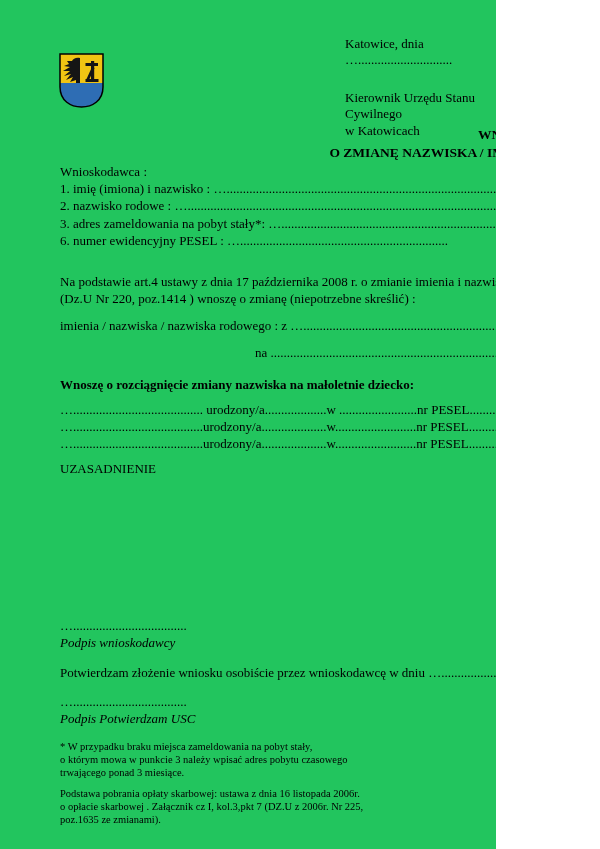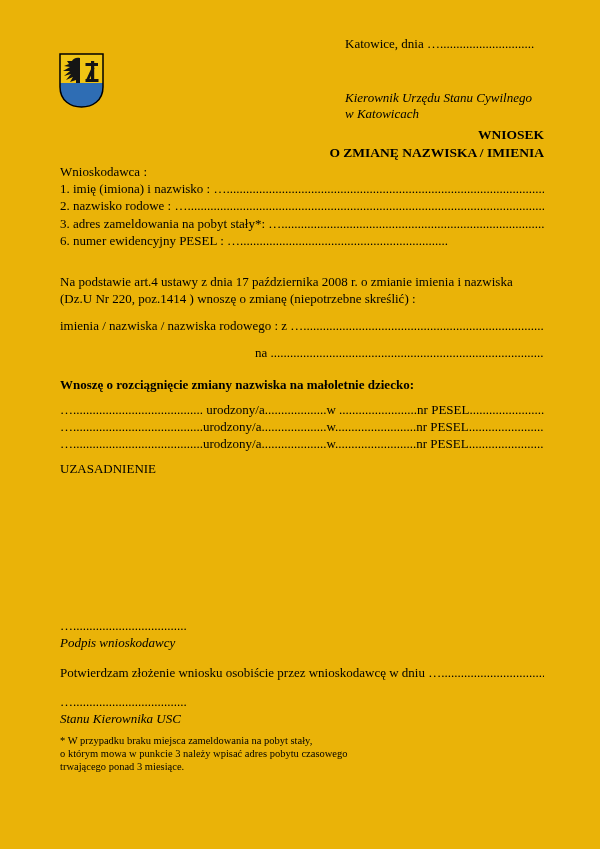--- a/index.html
+++ b/index.html
@@ -5,43 +5,43 @@
 <style>
   * { margin: 0; padding: 0; box-sizing: border-box; }
   html, body { background: #ffffff; }
   body {
     width: 600px; height: 849px;
     font-family: "Liberation Serif", serif;
     color: #000;
   }
   .page {
     position: relative;
-    width: 600px; height: 849px;
-    background: #eab308;
+    width: 496px; height: 849px;
+    background: #22c55e;
     overflow: hidden;
   }
   .hdr-date { position: absolute; left: 345px; top: 36px; font-size: 13px; }
   .crest { position: absolute; left: 58px; top: 52px; }
-  .addressee { position: absolute; left: 345px; top: 90px; font-size: 13px; line-height: 1.25; font-style: italic; }
+  .addressee { position: absolute; left: 345px; top: 90px; font-size: 13px; line-height: 1.25; }
   .content { position: absolute; left: 60px; top: 126px; width: 484px; font-size: 13px; line-height: 1.32; }
   .title { text-align: right; font-weight: bold; font-size: 13.5px; line-height: 1.3; }
   .nowrap { white-space: nowrap; overflow: hidden; }
   .applicant-heading { margin-top: 2px; }
   .basis { margin-top: 24px; }
   .change-from { margin-top: 10px; }
   .change-to { margin-top: 10px; margin-left: 195px; }
   .children-heading { margin-top: 14px; font-weight: bold; }
   .child-rows { margin-top: 8px; }
   .justification { margin-top: 8px; font-weight: normal; }
   .sig-block-1 { margin-top: 140px; }
   .sig-label { font-style: italic; }
   .confirmation { margin-top: 12px; }
   .sig-block-2 { margin-top: 12px; }
   .footnote { font-size: 10.5px; line-height: 1.22; }
-  .footnote-1 { margin-top: 8px; }
+  .footnote-1 { margin-top: 14px; }
   .footnote-2 { margin-top: 9px; }
 </style>
 </head>
 <body>
 
 <div class="page">
 
   <div class="hdr-date">Katowice, dnia ….............................</div>
 
   <svg class="crest" width="47" height="57" viewBox="0 0 47 57" xmlns="http://www.w3.org/2000/svg">
@@ -91,24 +91,29 @@
 
     <div class="sig-block-1">
       <div class="nowrap">…...................................</div>
       <div class="sig-label">Podpis wnioskodawcy</div>
     </div>
 
     <div class="confirmation nowrap">Potwierdzam złożenie wniosku osobiście przez wnioskodawcę w dniu ….........................................</div>
 
     <div class="sig-block-2">
       <div class="nowrap">…...................................</div>
-      <div class="sig-label">Stanu Kierownika USC</div>
+      <div class="sig-label">Podpis Potwierdzam USC</div>
     </div>
 
     <div class="footnote footnote-1">
       <div>* W przypadku braku miejsca zameldowania na pobyt stały,</div>
       <div>o którym mowa w punkcie 3 należy wpisać adres pobytu czasowego</div>
       <div>trwającego ponad 3 miesiące.</div>
     </div>
 
+    <div class="footnote footnote-2">
+      <div>Podstawa pobrania opłaty skarbowej: ustawa z dnia 16 listopada 2006r.</div>
+      <div>o opłacie skarbowej . Załącznik cz I, kol.3,pkt 7 (DZ.U z 2006r. Nr 225,</div>
+      <div>poz.1635 ze zmianami).</div>
+    </div>
 
   </div>
 </div>
 
 </body></html>

